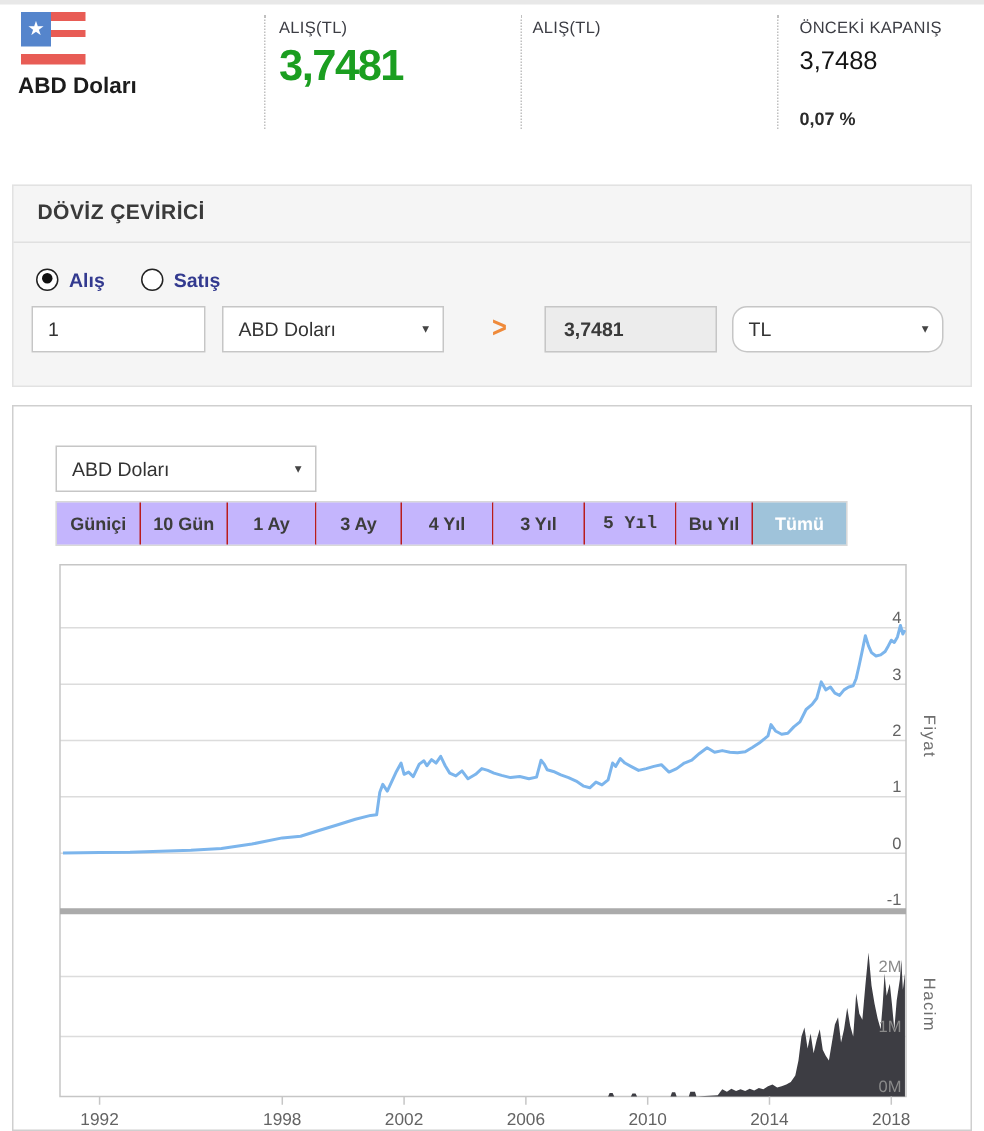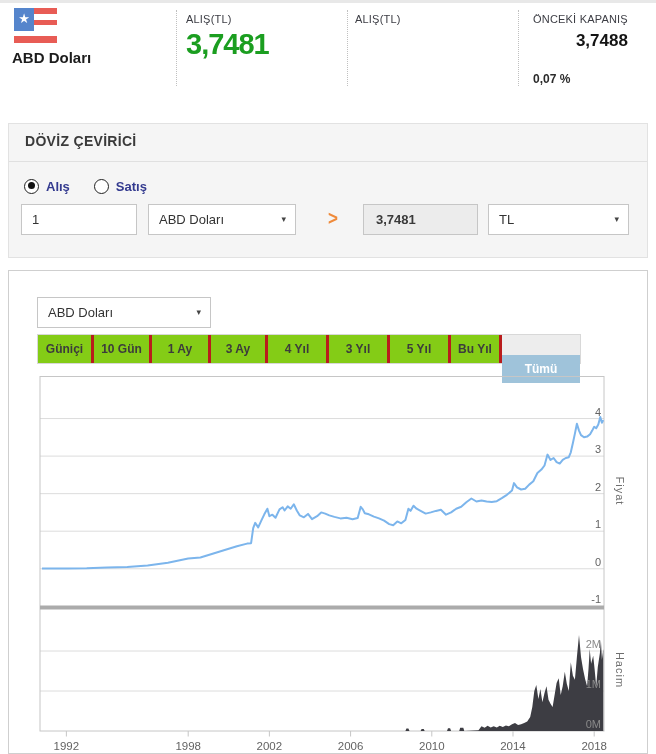--- a/index.html
+++ b/index.html
@@ -14,21 +14,21 @@
   .flag .stripes { position:absolute; left:20px; top:0; width:23px; height:23px;
      background:linear-gradient(#e85c55 0 6px,#fff 6px 12px,#e85c55 12px 17px,#fff 17px 23px); }
   .flag .canton { position:absolute; left:0; top:0; width:20px; height:23px; background:#5585cc; color:#fff; font-size:13px; line-height:21px; text-align:center; }
   .flag .botred { position:absolute; left:0; top:28px; width:43px; height:7px; background:#e85c55; }
   .curname { left:12px; top:49px; font-size:15px; font-weight:bold; color:#1c1c1c; }
   .sep-dot { width:0; border-left:1px dotted #c0c0c0; top:10px; height:76px; }
   .stat { top:13px; }
   .stat-label { font-size:11px; color:#3c3d44; letter-spacing:.2px; }
   .stat-big { margin-top:3px; font-size:29px; font-weight:bold; letter-spacing:-1px; }
   .green { color:#1b9e20; }
-  .stat-mid { margin-top:6px; font-size:17px; font-weight:bold; color:#141414;text-align:right; }
+  .stat-mid { margin-top:6px; font-size:17px; font-weight:normal; color:#141414; }
   .stat-chg { margin-top:21px; font-size:12px; font-weight:bold; color:#2b2b2b; }
 
   
   .panel-conv { left:8px; top:123px; width:640px; height:135px; background:#f5f5f5; border:1px solid #e2e2e2; }
   .conv-title { position:absolute; left:16px; top:9px; font-size:14px; font-weight:bold; color:#3a3a3a; letter-spacing:.3px; }
   .sponsor { position:absolute; right:10px; top:7px; display:flex; align-items:center; }
   .sponsor .brand { font-size:14px; font-weight:bold; color:#24455f; margin-left:5px; }
   .sponsor .brand2 { font-size:14px; color:#5e7f9d; font-weight:bold; }
   .sponsor .suffix { font-size:11.5px; font-style:italic; color:#b8b8b8; margin-left:7px; }
   .conv-div { position:absolute; left:0; top:37px; width:100%; border-top:1px solid #e0e0e0; }
@@ -41,21 +41,21 @@
   input.field { padding-left:10px; }
   .field.ro { background:#ececec; font-weight:bold; color:#3a3a3a; }
   .fakesel { line-height:29px; padding-left:10px; cursor:default; }
   .fakesel .caret { position:absolute; right:9px; top:0; line-height:29px; font-size:9px; color:#444; }
   .conv-arrow { position:absolute; left:319px; top:85px; font-size:17px; font-weight:bold; color:#ef8a3a; transform:scaleY(1.15); }
 
   
   .panel-chart { left:8px; top:270px; width:640px; height:484px; background:#fff; border:1px solid #cfcfcf; }
   .chart-sel { left:28px; top:26px; width:174px; height:31px; }
   .tabs { position:absolute; left:28px; top:63px; height:30px; display:flex; border:1px solid #d8d8d8; background:#ededed; }
-  .tab { height:28px; line-height:28px; text-align:center; font-size:12px; font-weight:bold; color:#3c3c3c; background:#84cc16; border-right:3px solid #b91c1c; cursor:default; }
+  .tab { height:28px; line-height:28px; text-align:center; font-size:12px; font-weight:bold; color:#3c3c3c; background:#c4b5fd; border-right:1px solid #b91c1c; cursor:default; }
   .tab:last-child { border-right:none; }
   .tab.active { background:#9fc3da; color:#fff; border-right:none; }
   #chart-svg { position:absolute; left:0; top:0; pointer-events:none; }
 </style>
 </head>
 <body>
 
 <div class="abs topstrip"></div>
 
 <div class="abs flag">
@@ -99,41 +99,41 @@
       </div>
     </div>
 
   <input class="field" style="left: 12px; width: 116px;" value="1">
   <div class="field fakesel" style="left:139px; width:148px;">
     <span>ABD Doları</span>
     <span class="caret">▾</span>
   </div>
   <div class="conv-arrow">&gt;</div>
   <input class="field ro" style="left: 354px; width: 115px; padding-left: 12px;" readonly="" value="3,7481">
-  <div class="field fakesel" style="left:479px; width:141px;">
+  <div class="field fakesel" style="left:479px; width:141px;border-radius:10px;">
     <span>TL</span>
     <span class="caret">▾</span>
   </div>
 </div>
 
 <div class="abs panel-chart">
   <div class="abs field fakesel chart-sel">
     <span>ABD Doları</span>
     <span class="caret">▾</span>
   </div>
   <div class="tabs" id="tabs">
       <div class="tab" style="width: 56px;">Güniçi</div>
       <div class="tab" style="width: 58px;">10 Gün</div>
       <div class="tab" style="width: 59px;">1 Ay</div>
       <div class="tab" style="width: 57px;">3 Ay</div>
       <div class="tab" style="width: 61px;">4 Yıl</div>
       <div class="tab" style="width: 61px;">3 Yıl</div>
-      <div class="tab" style="width: 61px;">5 Yıl</div>
+      <div class="tab" style="width: 61px; font-family: Liberation Mono, monospace;">5 Yıl</div>
       <div class="tab" style="width: 51px;">Bu Yıl</div>
-      <div class="tab active" style="width: 78px; margin-top: 20px;">Tümü</div>
+      <div class="tab active" style="width: 62px;">Tümü</div>
     </div>
   <svg id="chart-svg" width="640" height="484" viewBox="8 270 640 484">
       <g>
         <line x1="39" x2="603" y1="567.75" y2="567.75" stroke="#dcdcdc"></line>
         <line x1="39" x2="603" y1="530.1999999999999" y2="530.1999999999999" stroke="#dcdcdc"></line>
         <line x1="39" x2="603" y1="492.65" y2="492.65" stroke="#dcdcdc"></line>
         <line x1="39" x2="603" y1="455.09999999999997" y2="455.09999999999997" stroke="#dcdcdc"></line>
         <line x1="39" x2="603" y1="417.54999999999995" y2="417.54999999999995" stroke="#dcdcdc"></line>
         <line x1="39" x2="603" y1="690" y2="690" stroke="#dcdcdc"></line>
         <line x1="39" x2="603" y1="650" y2="650" stroke="#dcdcdc"></line>

